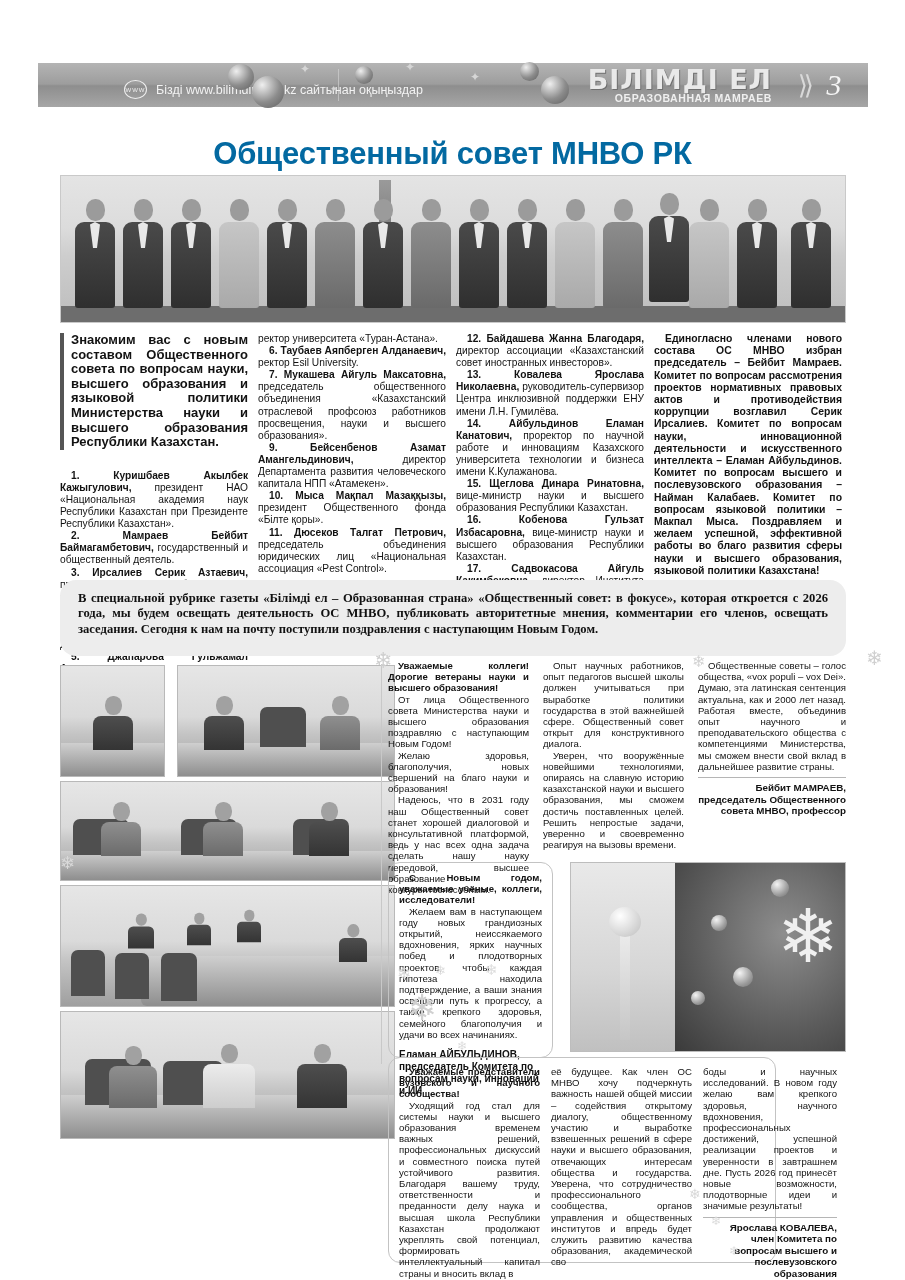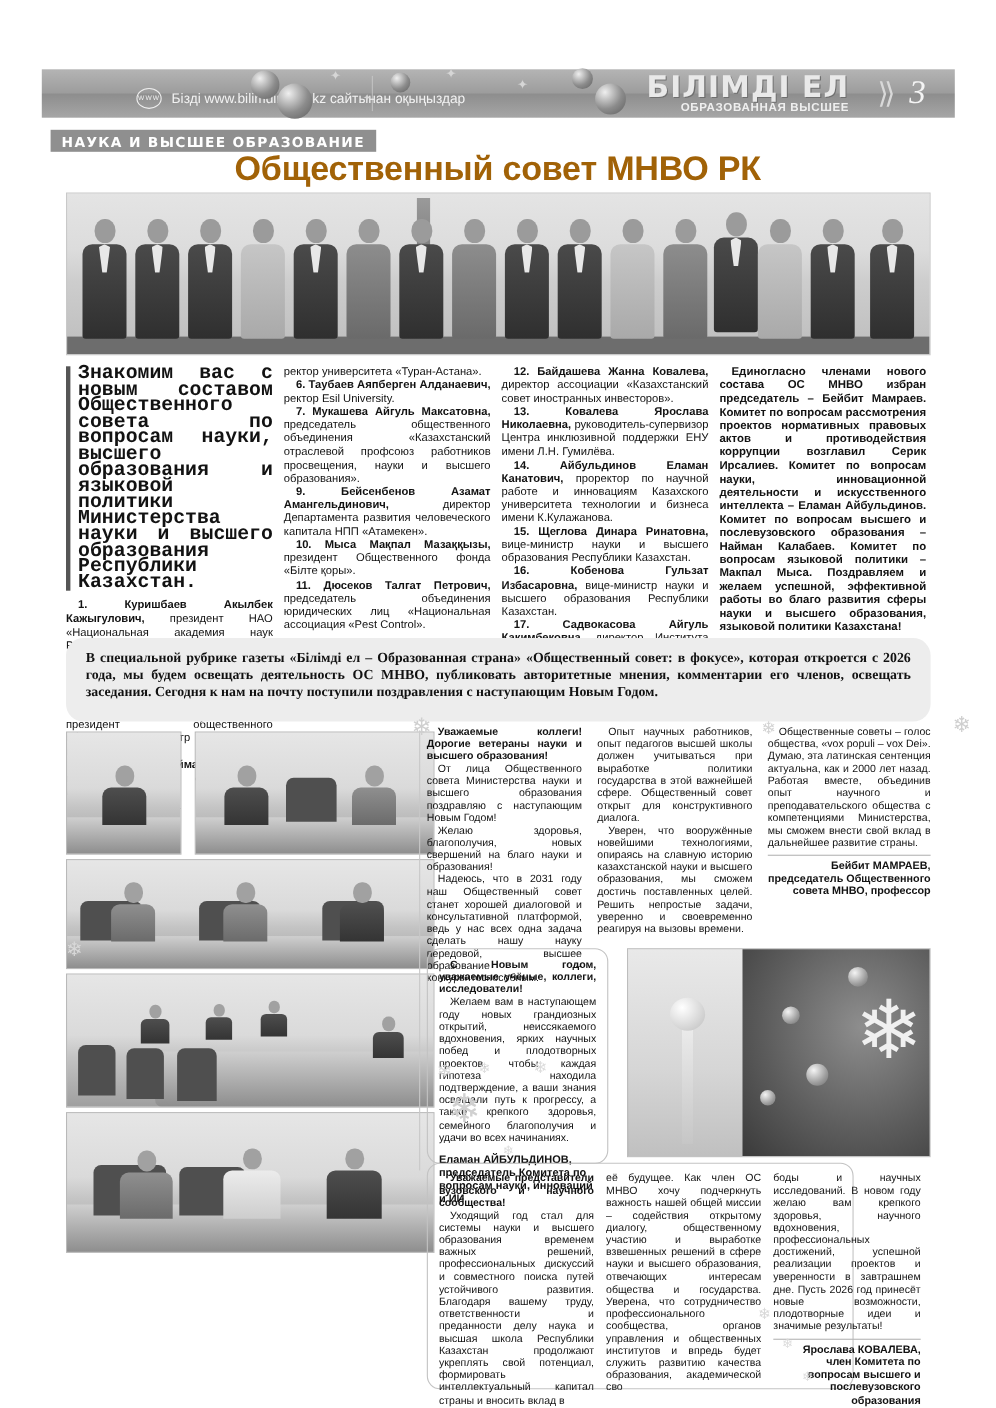--- a/index.html
+++ b/index.html
@@ -67,21 +67,21 @@
 
   
   .rubric {
     position:absolute; left:46px; top:118px; height:20px; background:#8f8f8f;
     color:#fff; font-size:12.5px; font-weight:bold; letter-spacing:1.2px;
     padding: 2px 10px 0 10px; display:flex; align-items:center;
     font-family: "DejaVu Sans", sans-serif;
   }
   .headline {
     position:absolute; left:0; right:0; top:136px; text-align:center;
-    font-size:31px; font-weight:bold; letter-spacing:-.2px; color:#a16207;
+    font-size:31px; font-weight:bold; letter-spacing:-.2px; color:#0369a1;
   }
 
   
   .hero {
     position:absolute; left:60px; top:175px; width:786px; height:148px;
     border:1px solid #c9c9c9; overflow:hidden;
     background:linear-gradient(180deg,#d9d9d9 0%, #cacaca 26%, #b4b4b4 100%);
   }
   .hero .wall { position:absolute; inset:0; background:
       linear-gradient(180deg,#e4e4e4 0,#dcdcdc 35%,#cdcdcd 55%,#bdbdbd 100%); }
@@ -95,22 +95,22 @@
   .person .shirt { position:absolute; left:15px; top:23px; width:10px; height:26px;
       background:#e8e8e8; clip-path: polygon(50% 0,100% 10%,70% 100%,30% 100%,0 10%);}
   .person.f .body { background:linear-gradient(180deg,#8d8d8d,#6a6a6a);}
   .person.l .body { background:linear-gradient(180deg,#c6c6c6,#a9a9a9);}
 
   
   .cols { position:absolute; left:60px; top:333px; width:786px; height:232px; }
   .col { position:absolute; top:0; width:188px; height:232px; }
   .col.c1 { left:0; } .col.c2 { left:198px; } .col.c3 { left:396px; } .col.c4 { left:594px; }
   .lede {
-    font-family:Liberation Mono, monospace; font-weight:bold; font-size:18px; line-height:14.6px;
-    border-left:4px solid #555; padding-left:7px; margin-bottom:8px; text-align:justify;
+    font-family:Liberation Sans, sans-serif; font-weight:bold; font-size:13px; line-height:14.6px;
+    border-left:4px solid #555; padding-left:7px; margin-bottom:20px; text-align:justify;
   }
   .bodytext { font-size:10.2px; line-height:12.1px; text-align:justify; }
   .bodytext p { margin:0; text-indent:11px; }
   .bodytext b { font-weight:bold; }
   .concl { font-size:10.4px; line-height:12.2px; text-align:justify; font-weight:bold; }
   .concl p { margin:0; text-indent:11px; }
 
   
   .callout {
     position:absolute; left:60px; top:580px; width:786px; height:76px;
@@ -164,38 +164,37 @@
 
   <div class="masthead">
     <div class="mh-mid">
       <span class="mh-sep"></span>
       <span class="www">WWW</span>
       <span class="mh-site">Бізді www.bilimdinews.kz сайтынан оқыңыздар</span>
     </div>
     <div class="mh-right">
       <div class="brand">
         <div class="brand-1">БІЛІМДІ ЕЛ</div>
-        <div class="brand-2">ОБРАЗОВАННАЯ ВЫСШЕЕ</div>
+        <div class="brand-2">ОБРАЗОВАННАЯ МАМРАЕВ</div>
       </div>
       <div class="chev">⟩⟩</div>
       <div class="pagenum">3</div>
     </div>
   </div>
 
   <span class="orn b1"></span>
   <span class="orn b2"></span>
   <span class="orn b3"></span>
   <span class="orn b4"></span>
   <span class="orn b5"></span>
   <span class="spark" style="left:300px;top:62px">✦</span>
   <span class="spark" style="left:405px;top:60px">✦</span>
   <span class="spark" style="left:470px;top:70px">✦</span>
   <span class="spark" style="left:330px;top:84px;font-size:9px">✦</span>
 
-  <div class="rubric">НАУКА И ВЫСШЕЕ ОБРАЗОВАНИЕ</div>
   <div class="headline">Общественный совет МНВО РК</div>
 
   <div class="hero">
     <div class="wall"></div>
     <div class="flag"></div>
     <div class="floor"></div>
     <div class="person" style="left:14px">
         <div class="head"></div>
         <div class="body"></div>
         <div class="shirt"></div>
@@ -290,21 +289,21 @@
         <p><b><span>6.</span> <span>Таубаев Аяпберген Алданаевич,</span></b><span> ректор Esil University.</span></p>
         <p><b><span>7.</span> <span>Мукашева Айгуль Максатовна,</span></b><span> председатель общественного объединения «Казахстанский отраслевой профсоюз работников просвещения, науки и высшего образования».</span></p>
         <p><b><span>9.</span> <span>Бейсенбенов Азамат Амангельдинович,</span></b><span> директор Департамента развития человеческого капитала НПП «Атамекен».</span></p>
         <p><b><span>10.</span> <span>Мыса Мақпал Мазаққызы,</span></b><span> президент Общественного фонда «Бiлте қоры».</span></p>
         <p><b><span>11.</span> <span>Дюсеков Талгат Петрович,</span></b><span> председатель объединения юридических лиц «Национальная ассоциация «Pest Control».</span></p>
       </div>
     </div>
 
     <div class="col c3">
       <div class="bodytext">
-        <p><b><span>12.</span> <span>Байдашева Жанна Ковалева,</span></b><span> директор ассоциации «Казахстанский совет иностранных инвесторов».</span></p>
+        <p><b><span>12.</span> <span>Байдашева Жанна Благодаря,</span></b><span> директор ассоциации «Казахстанский совет иностранных инвесторов».</span></p>
         <p><b><span>13.</span> <span>Ковалева Ярослава Николаевна,</span></b><span> руководитель-супервизор Центра инклюзивной поддержки ЕНУ имени Л.Н. Гумилёва.</span></p>
         <p><b><span>14.</span> <span>Айбульдинов Еламан Канатович,</span></b><span> проректор по научной работе и инновациям Казахского университета технологии и бизнеса имени К.Кулажанова.</span></p>
         <p><b><span>15.</span> <span>Щеглова Динара Ринатовна,</span></b><span> вице-министр науки и высшего образования Республики Казахстан.</span></p>
         <p><b><span>16.</span> <span>Кобенова Гульзат Избасаровна,</span></b><span> вице-министр науки и высшего образования Республики Казахстан.</span></p>
         <p><b><span>17.</span> <span>Садвокасова Айгуль Какимбековна,</span></b><span> директор Института философии, политологии и религиоведения Комитета науки МНВО РК.</span></p>
       </div>
     </div>
 
     <div class="col c4">
       <div class="concl">

